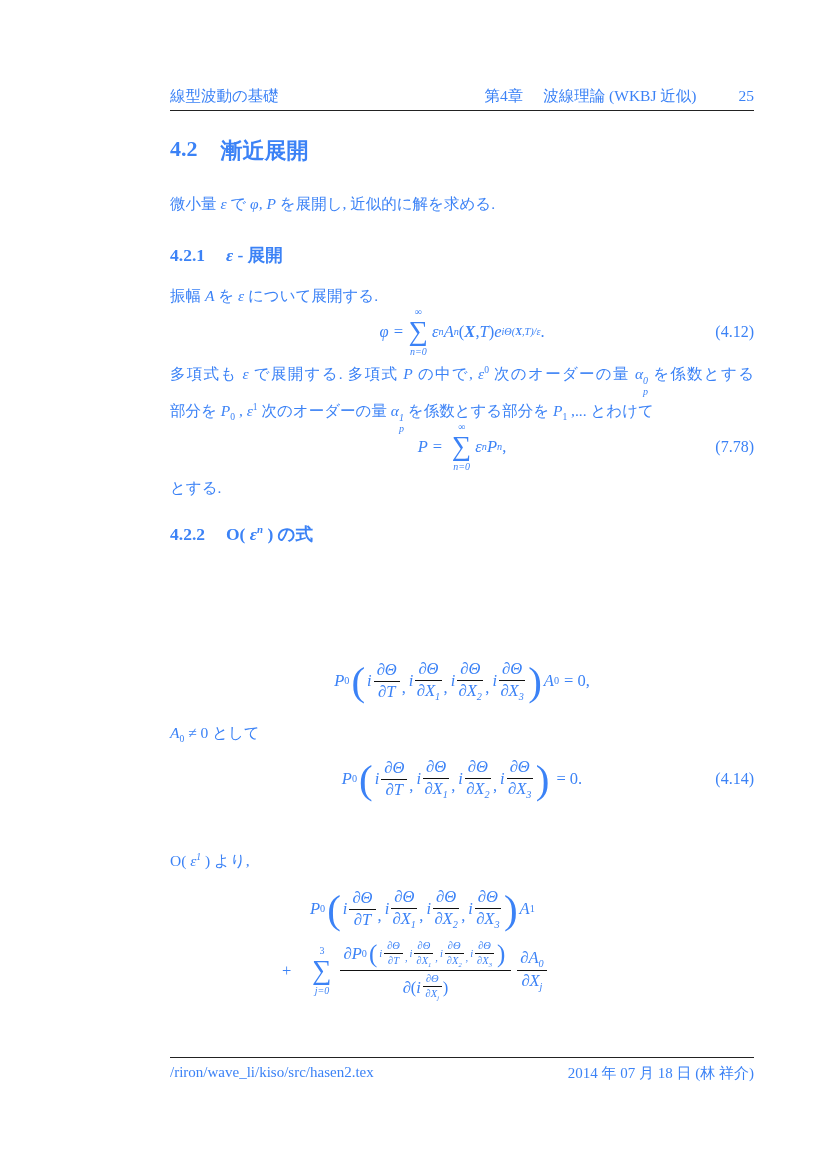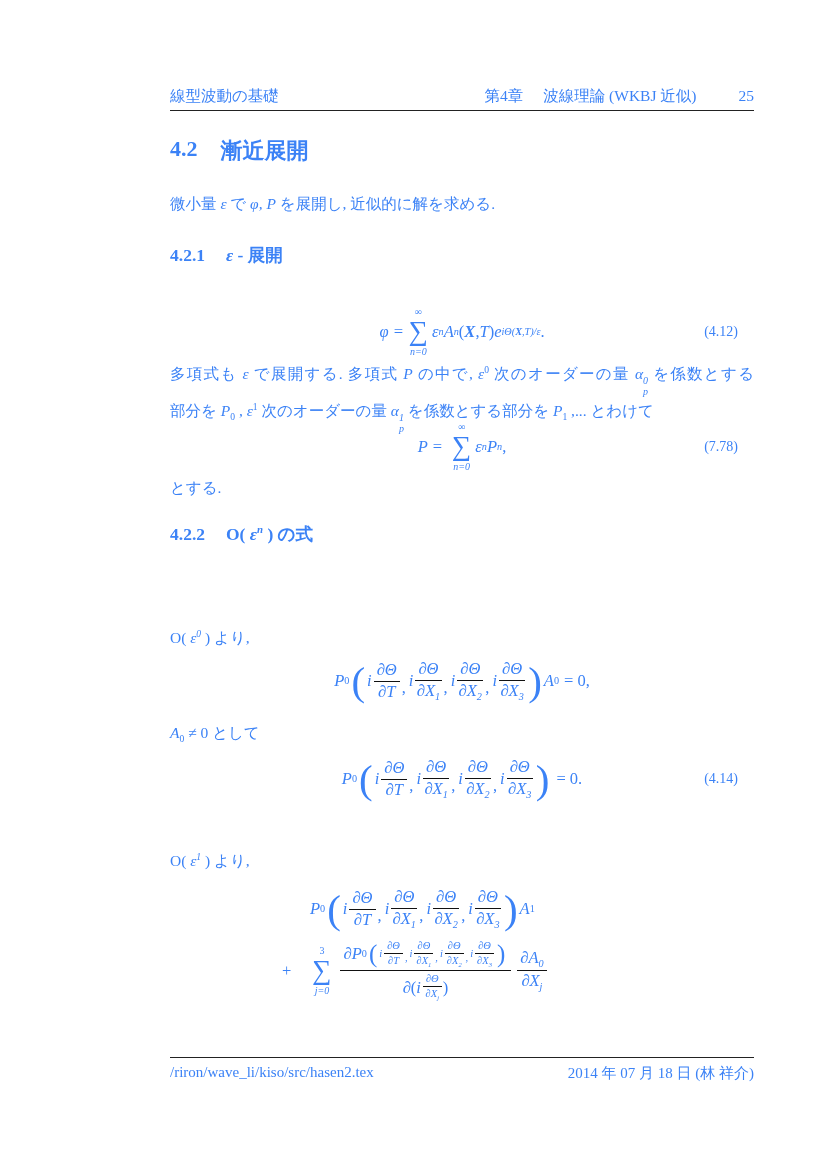--- a/index.html
+++ b/index.html
@@ -53,22 +53,22 @@
   sub.s { font-size: 62%; line-height: 1; vertical-align: sub; }
   .ssk { display: inline-flex; flex-direction: column; align-items: flex-start;
          font-size: 10px; line-height: 1.05; vertical-align: -5px; font-style: italic; }
 
   
   .eq { display: flex; justify-content: center; align-items: center; font-size: 16.5px; }
   .eq-412 { top: 303px; height: 58px; }
   .eq-413 { top: 419px; height: 56px; }
   .eq-o0  { top: 652px; height: 58px; }
   .eq-414 { top: 750px; height: 58px; }
-  .eqtag { position: absolute; right: 16px; top: 50%; transform: translateY(-50%);
-           font-size: 14px; font-style: normal; }
+  .eqtag { position: absolute; right: 0; top: 50%; transform: translateY(-50%);
+           font-size: 16px; font-style: normal; }
   .mrow { display: inline-flex; align-items: center; }
 
   .sum { display: inline-flex; flex-direction: column; align-items: center;
          line-height: 1; margin: 0 4px 0 5px; }
   .sum .top { font-size: 10px; margin-bottom: 1px; font-style: normal; }
   .sum .sig { font-size: 27px; line-height: 1; }
   .sum .bot { font-size: 10px; margin-top: 2px; font-style: italic; }
 
   .frac { display: inline-flex; flex-direction: column; align-items: center;
           font-style: italic; line-height: 1.15; margin: 0 1px; }
@@ -123,20 +123,23 @@
   <div class="abs cx bt p-intro">
       <span class="jline"><span>微小量 </span><span class="it">ε</span><span> で </span><span class="it">φ, P</span><span> を展開し, 近似的に解を求める.</span></span>
     </div>
 
   <div class="abs cx h2 h2-421">
     <span>4.2.1</span>
     <span class="gap"></span>
     <span><span class="it">ε</span><span> - 展開</span></span>
   </div>
 
+  <div class="abs cx bt p-421">
+      <span class="jline"><span>振幅 </span><span class="it">A</span><span> を </span><span class="it">ε</span><span> について展開する.</span></span>
+    </div>
 
   <div class="abs cx eq eq-412">
     <span class="mrow">
       <span class="it">φ =</span>
       <span class="sum">
         <span class="top">∞</span>
         <span class="sig">∑</span>
         <span class="bot">n=0</span>
       </span>
       <span class="it">ε</span>
@@ -188,23 +191,20 @@
       <span class="jline">とする.</span>
     </div>
 
   <div class="abs cx h2 h2-422">
     <span>4.2.2</span>
     <span class="gap"></span>
     <span><span>O( </span><span class="it">ε</span><sup class="s it">n</sup><span> ) の式</span></span>
   </div>
 
 
-  <div class="abs cx bt p-oeps0">
-      <span class="jline"><span>O( </span><span class="it">ε</span><sup class="s it">0</sup><span> ) より,</span></span>
-    </div>
 
   <div class="abs cx eq eq-o0">
     <span class="mrow">
       <span class="it">P</span>
         <sub class="s">0</sub>
       <span class="paren">(</span>
       <span class="mi">i</span>
       <span class="frac">
           <span class="num">∂Θ</span>
           <span class="den">∂T</span>

